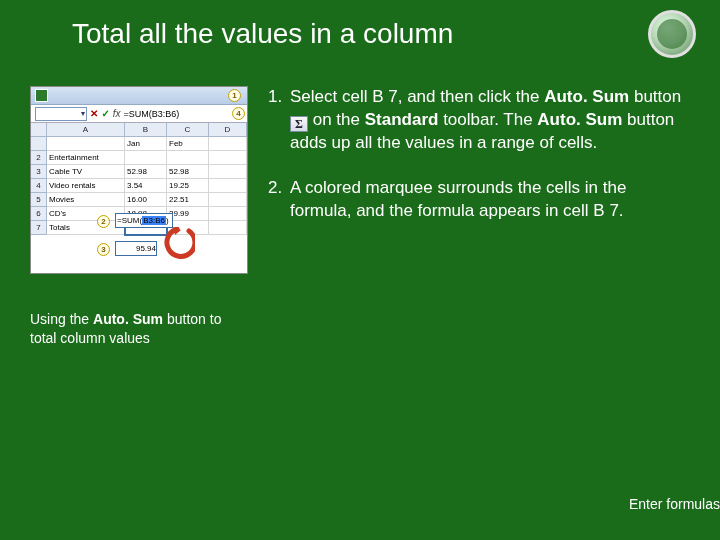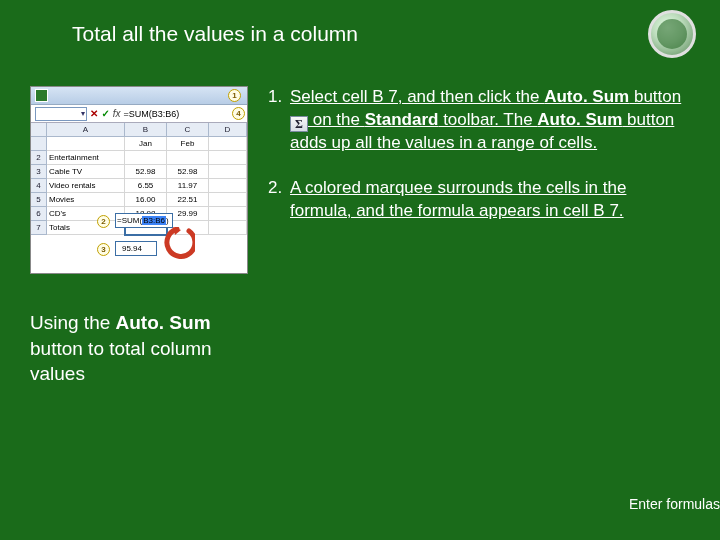--- a/index.html
+++ b/index.html
@@ -12,21 +12,21 @@
     position: relative;
     overflow: hidden;
   }
   .title-bar {
     display: flex;
     align-items: center;
     justify-content: space-between;
     padding: 10px 24px 6px 72px;
   }
   .title {
-    font-size: 21px;
+    font-size: 28px;
     font-weight: normal;
     color: #fff;
   }
   .seal {
     width: 48px;
     height: 48px;
     border-radius: 50%;
     background: radial-gradient(circle at 40% 35%, #e8ffe8 0%, #bcdcbc 40%, #5a8a5a 100%);
     border: 3px solid #e0e0e0;
     position: relative;
@@ -141,21 +141,21 @@
   .cD { width: 38px; }
   .cell {
     border: 1px solid #d6d6d6;
     border-top: none; border-left: none;
     font-size: 8px;
     padding: 0 2px;
     line-height: 13px;
     overflow: hidden;
     white-space: nowrap;
   }
-  .tr { text-align: center; }
+  .tr { text-align: left; }
   .bold { font-weight: normal; }
   .sel {
     background: #fff;
     outline: 2px solid #3b6ea5;
     outline-offset: -1px;
   }
   .ss-sumbox {
     position: absolute;
     left: 84px; top: 126px;
     width: 58px; height: 15px;
@@ -168,42 +168,42 @@
   .ss-sumbox span.hl { background: #3b82f6; padding: 0 1px; }
   .ss-resultbox {
     position: absolute;
     left: 84px; top: 154px;
     width: 42px; height: 15px;
     border: 1.5px solid #3b6ea5;
     background: #fff;
     font-size: 8px;
     line-height: 13px;
     text-align: right;
-    padding-right: 14px;
+    padding-right: 0;
   }
   .swirl {
     position: absolute;
     left: 128px; top: 140px;
     width: 36px; height: 34px;
   }
   .caption {
     margin-top: 36px;
-    font-size: 19px;
+    font-size: 14px;
     line-height: 1.35;
     color: #fff;
   }
   .right-col {
     flex: 1;
     font-size: 17px;
     line-height: 1.35;
   }
   .intro { margin-bottom: 18px; }
   .step { margin-bottom: 22px; display: flex; }
   .step-num { width: 22px; flex-shrink: 0; }
-  .step-body { flex: 1; text-decoration: underline; }
+  .step-body { flex: 1; }
   .sigma-btn {
     display: inline-block;
     width: 18px; height: 16px;
     background: linear-gradient(#f7f7f7, #d8dde6);
     border: 1px solid #7a8aa0;
     vertical-align: -3px;
     text-align: center;
     line-height: 14px;
     font-size: 12px;
     font-family: "Times New Roman", serif;
@@ -267,22 +267,22 @@
         <div class="grow">
           <div class="rh">3</div>
           <div class="cell cA">Cable TV</div>
           <div class="cell cB tr">52.98</div>
           <div class="cell cC tr">52.98</div>
           <div class="cell cD"></div>
         </div>
         <div class="grow">
           <div class="rh">4</div>
           <div class="cell cA">Video rentals</div>
-          <div class="cell cB tr">6.55</div>
-          <div class="cell cC tr">11.97</div>
+          <div class="cell cB tr">3.54</div>
+          <div class="cell cC tr">19.25</div>
           <div class="cell cD"></div>
         </div>
         <div class="grow">
           <div class="rh">5</div>
           <div class="cell cA">Movies</div>
           <div class="cell cB tr">16.00</div>
           <div class="cell cC tr">22.51</div>
           <div class="cell cD"></div>
         </div>
         <div class="grow">

